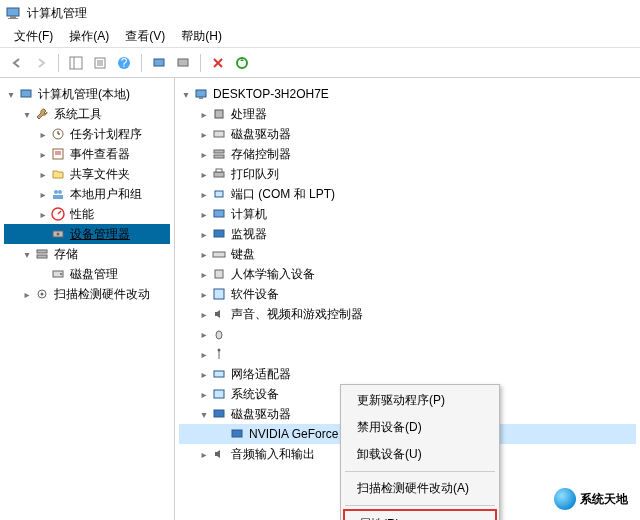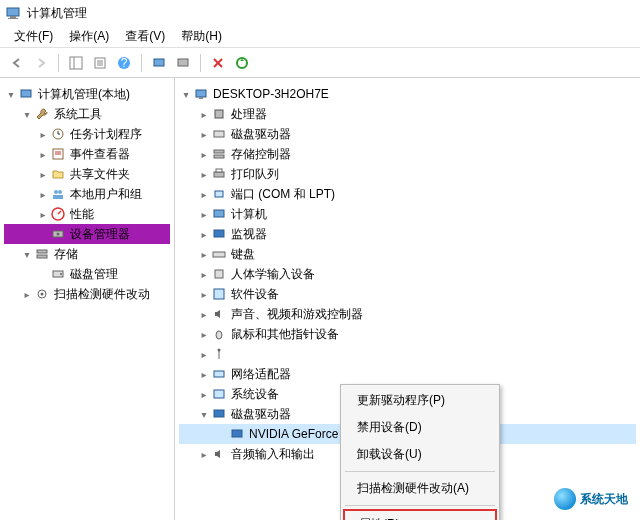--- a/index.html
+++ b/index.html
@@ -9,36 +9,36 @@
   .titlebar .icon { width: 16px; height: 16px; margin-right: 6px; }
   .menubar { display: flex; align-items: center; padding: 2px 6px; height: 22px; border-bottom: 1px solid #e0e0e0; }
   .menubar .menu { padding: 2px 8px; cursor: default; }
   .toolbar { display: flex; align-items: center; padding: 2px 6px; height: 30px; border-bottom: 1px solid #d0d0d0; gap: 2px; }
   .toolbar .tbtn { width: 22px; height: 22px; display: flex; align-items: center; justify-content: center; border: 1px solid transparent; }
   .toolbar .sep { width: 1px; height: 18px; background: #ccc; margin: 0 4px; }
   .body { flex: 1; display: flex; }
   .left-pane { width: 175px; border-right: 1px solid #d0d0d0; padding: 6px 4px; overflow-y: auto; }
   .right-pane { flex: 1; padding: 6px 4px; overflow-y: auto; position: relative; }
   .tree-node { display: flex; align-items: center; height: 20px; white-space: nowrap; padding-left: 0; cursor: default; }
-  .tree-node.selected { background: #a21caf; }
+  .tree-node.selected { background: #0369a1; text-decoration: underline; }
   .tree-node.highlight { background: #cde8ff; }
   .twisty { width: 14px; height: 14px; display: inline-flex; align-items: center; justify-content: center; color: #777; font-size: 10px; }
   .node-icon { width: 16px; height: 16px; display: inline-flex; align-items: center; justify-content: center; margin-right: 2px; }
   .label { padding: 0 2px; }
   .indent-0 { padding-left: 0px; }
   .indent-1 { padding-left: 16px; }
   .indent-2 { padding-left: 32px; }
   .r-indent-0 { padding-left: 0px; }
   .r-indent-1 { padding-left: 18px; }
   .r-indent-2 { padding-left: 36px; }
   .context-menu { position: absolute; left: 340px; top: 384px; width: 160px; background: #f5f5f5; border: 1px solid #bbb; box-shadow: 2px 2px 4px rgba(0,0,0,0.25); padding: 2px; }
   .context-menu .mi { padding: 5px 14px; cursor: default; }
   .context-menu .msep { height: 1px; background: #ccc; margin: 3px 2px; }
   .context-menu .mi.boxed { border: 2px solid #d33; }
-  .watermark { position: absolute; right: 12px; bottom: 10px; display: flex; align-items: center; gap: 4px; color: #0369a1; font-weight: bold; }
+  .watermark { position: absolute; right: 12px; bottom: 10px; display: flex; align-items: center; gap: 4px; color: #000000; font-weight: bold; }
   .watermark .globe { width: 22px; height: 22px; border-radius: 50%; background: radial-gradient(circle at 35% 35%, #8fe0ff, #1a90d8 70%); position: relative; }
   svg { display: block; }
 </style>
 </head>
 <body>
 
 <div class="window">
 
   <div class="titlebar">
     <span class="icon">
@@ -342,21 +342,20 @@
           </span>
           <span class="label">声音、视频和游戏控制器</span>
         </div>
       <div class="tree-node r-indent-1">
           <span class="twisty">▸</span>
           <span class="node-icon">
             <svg width="14" height="14">
               <ellipse cx="7" cy="8" rx="3" ry="4" fill="#ddd" stroke="#666"></ellipse>
             </svg>
           </span>
-          <span class="label">鼠标和其他指针设备</span>
         </div>
       <div class="tree-node r-indent-1">
           <span class="twisty">▸</span>
           <span class="node-icon">
             <svg width="14" height="14">
               <line x1="7" y1="2" x2="7" y2="12" stroke="#666"></line>
               <circle cx="7" cy="3" r="1.5" fill="#666"></circle>
             </svg>
           </span>
         </div>

